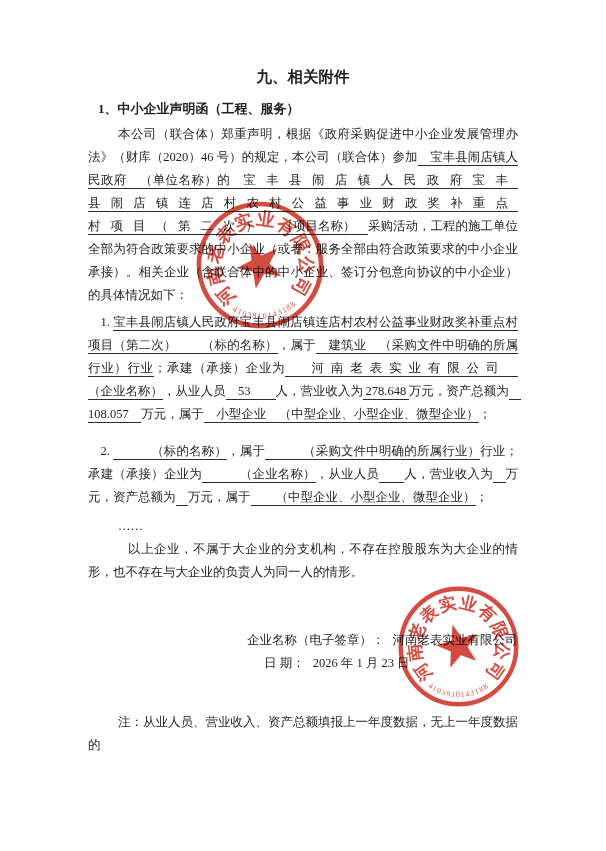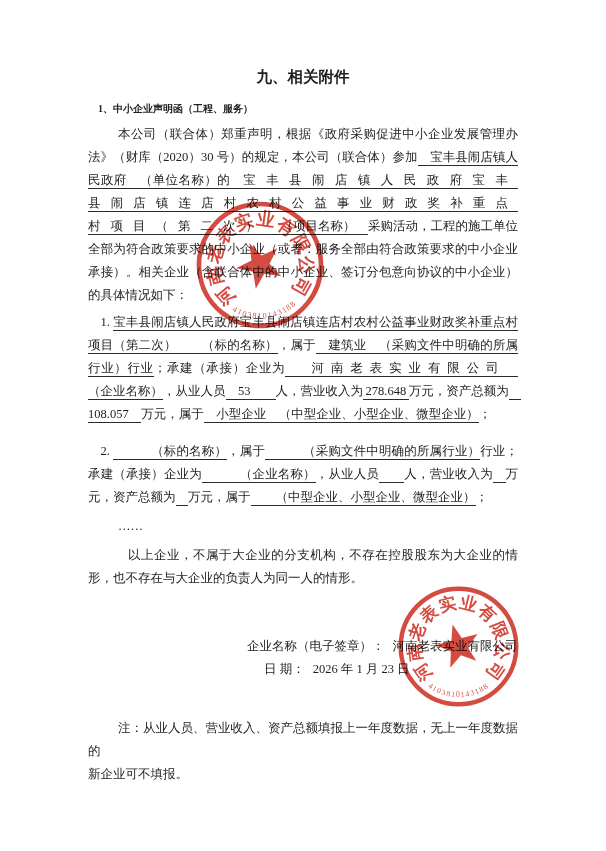--- a/index.html
+++ b/index.html
@@ -12,33 +12,33 @@
     overflow:hidden;
     margin:0 auto;
   }
   .title{
     margin:0;padding:68px 59px 0 59px;
     text-align:center;
     font-size:15.5px;font-weight:700;line-height:18px;
   }
   .heading{
     margin:14px 59px 0 69px;
-    font-size:10px;font-weight:700;line-height:17px;
+    font-size:13px;font-weight:700;line-height:17px;
   }
   .para{
     margin:0 59px;
     font-size:12.5px;line-height:23px;
     text-align:justify;
     text-justify:inter-ideograph;
   }
   .p-intro{margin-top:6px;text-indent:2.4em;}
   .p-item1{margin-top:4px;text-indent:1em;}
   .p-item2{margin-top:14px;text-indent:1em;}
   .p-ellipsis{margin-top:6px;text-indent:2.4em;}
-  .p-close1{margin-top:6px;text-indent:3.2em;}
+  .p-close1{text-indent:3.2em;}
   .p-close2{text-indent:3.2em;}
   .sig{margin:0 59px;font-size:12.5px;line-height:23px;}
   .sig-company{margin-top:45px;padding-left:159px;}
   .sig-date{padding-left:176px;}
   .sig-val{margin-left:8px;}
   .note-l1{margin-top:36px;text-indent:2.4em;text-align-last:justify;}
   .note-l2{text-indent:0;}
   .u{border-bottom:1px solid #2b2b2b;padding-bottom:1px;}
   .sp{letter-spacing:0.8em;}
   .sp2{letter-spacing:0.5em;}
@@ -55,41 +55,40 @@
 </style>
 </head>
 <body>
 
 <div class="page">
 
   <h1 class="title">九、相关附件</h1>
 
   <h2 class="heading">1、中小企业声明函（工程、服务）</h2>
 
-  <p class="para p-intro"><span>本公司（联合体）郑重声明，根据《政府采购促进中小企业发展管理办法》（财库（2020）30 号）的规定，本公司（联合体）参加</span><span class="u">　宝丰县闹店镇人民政府　（单位名称）的　</span><span class="u sp">宝丰县闹店镇人民政府宝丰县闹店镇连店村农村公益事业财政奖补重点村项目（第二次）</span><span class="u">　（项目名称）　</span><span>采购活动，工程的施工单位全部为符合政策要求的中小企业（或者：服务全部由符合政策要求的中小企业承接）。相关企业（含联合体中的中小企业、签订分包意向协议的中小企业）的具体情况如下：</span></p>
+  <p class="para p-intro"><span>本公司（联合体）郑重声明，根据《政府采购促进中小企业发展管理办法》（财库（2020）46 号）的规定，本公司（联合体）参加</span><span class="u">　宝丰县闹店镇人民政府　（单位名称）的　</span><span class="u sp">宝丰县闹店镇人民政府宝丰县闹店镇连店村农村公益事业财政奖补重点村项目（第二次）</span><span class="u">　（项目名称）　</span><span>采购活动，工程的施工单位全部为符合政策要求的中小企业（或者：服务全部由符合政策要求的中小企业承接）。相关企业（含联合体中的中小企业、签订分包意向协议的中小企业）的具体情况如下：</span></p>
 
   <p class="para p-item1"><span>1. </span><span class="u">宝丰县闹店镇人民政府宝丰县闹店镇连店村农村公益事业财政奖补重点村项目（第二次）　　（标的名称）</span><span>，属于</span><span class="u">　建筑业　</span><span class="u">（采购文件中明确的所属行业）行业</span><span>；承建（承接）企业为</span><span class="u">　　</span><span class="u sp2">河南老表实业有限公司</span><span class="u">　（企业名称）</span><span>，从业人员</span><span class="u">　53　　</span><span>人，营业收入为</span><span class="u"> 278.648 </span><span>万元，资产总额为</span><span class="u">　108.057　</span><span>万元，属于</span><span class="u">　小型企业　（中型企业、小型企业、微型企业）</span><span>；</span></p>
 
   <p class="para p-item2"><span>2. </span><span class="u">　　　（标的名称）</span><span>，属于</span><span class="u">　　　（采购文件中明确的所属行业）</span><span>行业；承建（承接）企业为</span><span class="u">　　　（企业名称）</span><span>，从业人员</span><span class="u">　　</span><span>人，营业收入为</span><span class="u">　</span><span>万元，资产总额为</span><span class="u">　</span><span>万元，属于</span><span class="u">　　（中型企业、小型企业、微型企业）</span><span>；</span></p>
 
   <p class="para p-ellipsis">……</p>
 
   <p class="para p-close1">以上企业，不属于大企业的分支机构，不存在控股股东为大企业的情形，也不存在与大企业的负责人为同一人的情形。</p>
 
 
   <div class="sig sig-company">
     <span>企业名称（电子签章）：</span><span class="sig-val">河南老表实业有限公司</span>
   </div>
 
   <div class="sig sig-date">
     <span>日 期：</span><span class="sig-val">2026 年 1 月 23 日</span>
   </div>
 
   <p class="para note-l1">注：从业人员、营业收入、资产总额填报上一年度数据，无上一年度数据的</p>
-  <p class="para note-l2">新企业可不填报。</p>
 
   <svg class="seal seal-middle" viewBox="0 0 200 200" aria-hidden="true" style="color: rgb(208, 56, 44);">
     <defs>
       <path id="seal1-top-arc" d="M 54,138.6 A 60,60 0 1 1 146,138.6" fill="none"></path>
       <path id="seal1-bottom-arc" d="M 38.7,151.4 A 80,80 0 0 0 161.3,151.4" fill="none"></path>
     </defs>
     <circle cx="100" cy="100" r="91" fill="none" stroke="currentColor" stroke-width="7"></circle>
     <text class="arc-text" fill="currentColor" text-anchor="middle">
       <textPath href="#seal1-top-arc" startOffset="50%">河南老表实业有限公司</textPath>
     </text>

